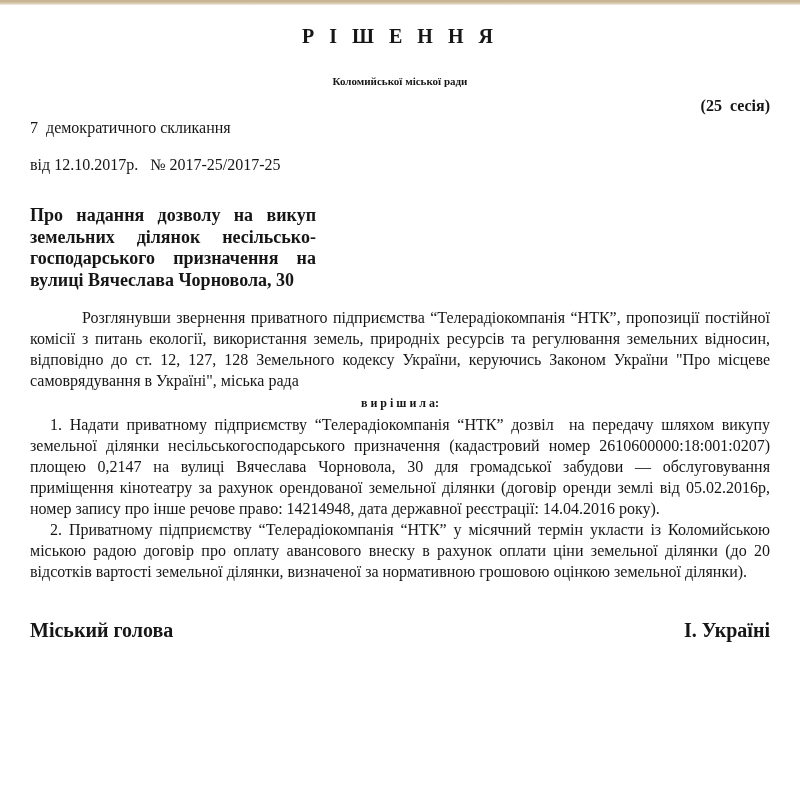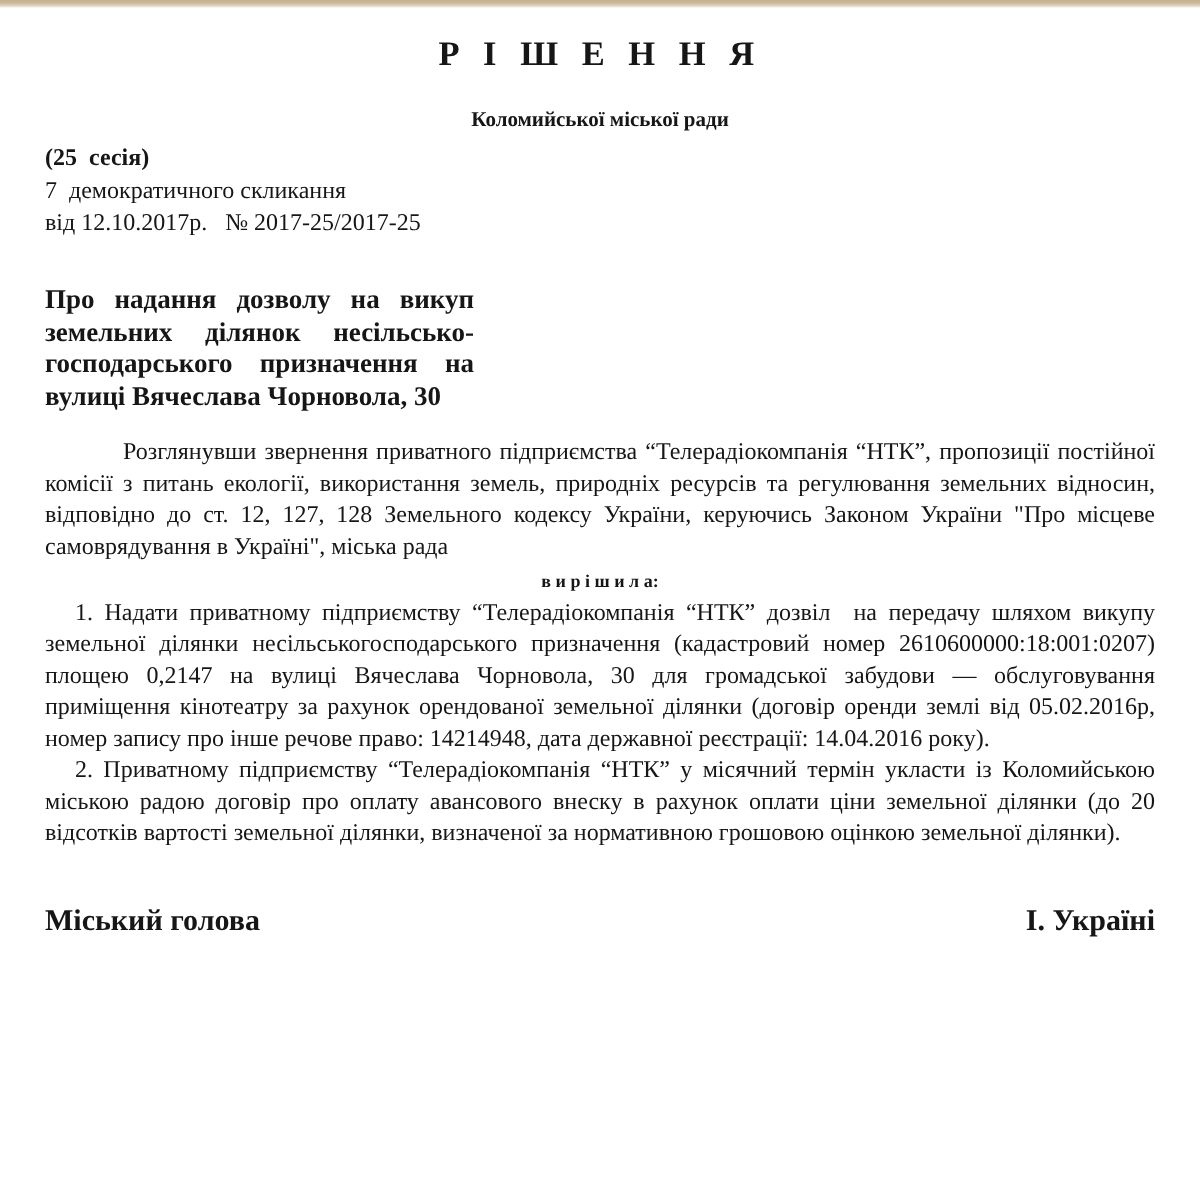--- a/index.html
+++ b/index.html
@@ -14,43 +14,44 @@
     height: 5px; width: 100%;
     background: linear-gradient(to bottom, #c6b08f 0%, #cdbb9c 45%, #f2ece1 100%);
   }
   .doc {
     padding: 0 30px;
   }
   .prewrap { white-space: pre-wrap; }
 
   .doc-title {
     margin-top: 19px;
-    font-size: 23px; line-height: 24px;
+    font-size: 20px; line-height: 24px;
     font-weight: bold;
     letter-spacing: 5px;
     text-align: center;
   }
   .council {
     margin-top: 22px;
-    font-size: 14px; line-height: 22px;
+    font-size: 11px; line-height: 22px;
     font-weight: bold;
     text-align: center;
   }
   .session {
     margin-top: 3px;
     font-size: 16px; line-height: 21px;
     font-weight: bold;
-    text-align: left;
+    text-align: right;
   }
   .convocation {
     margin-top: 1px;
     font-size: 16px; line-height: 21px;
     text-align: left;
   }
   .date-line {
+    margin-top: 16px;
     font-size: 16px; line-height: 21px;
     text-align: left;
   }
   .subject {
     margin-top: 30px;
     width: 286px;
     font-size: 18px; line-height: 21.5px;
     font-weight: bold;
     text-align: justify;
   }

